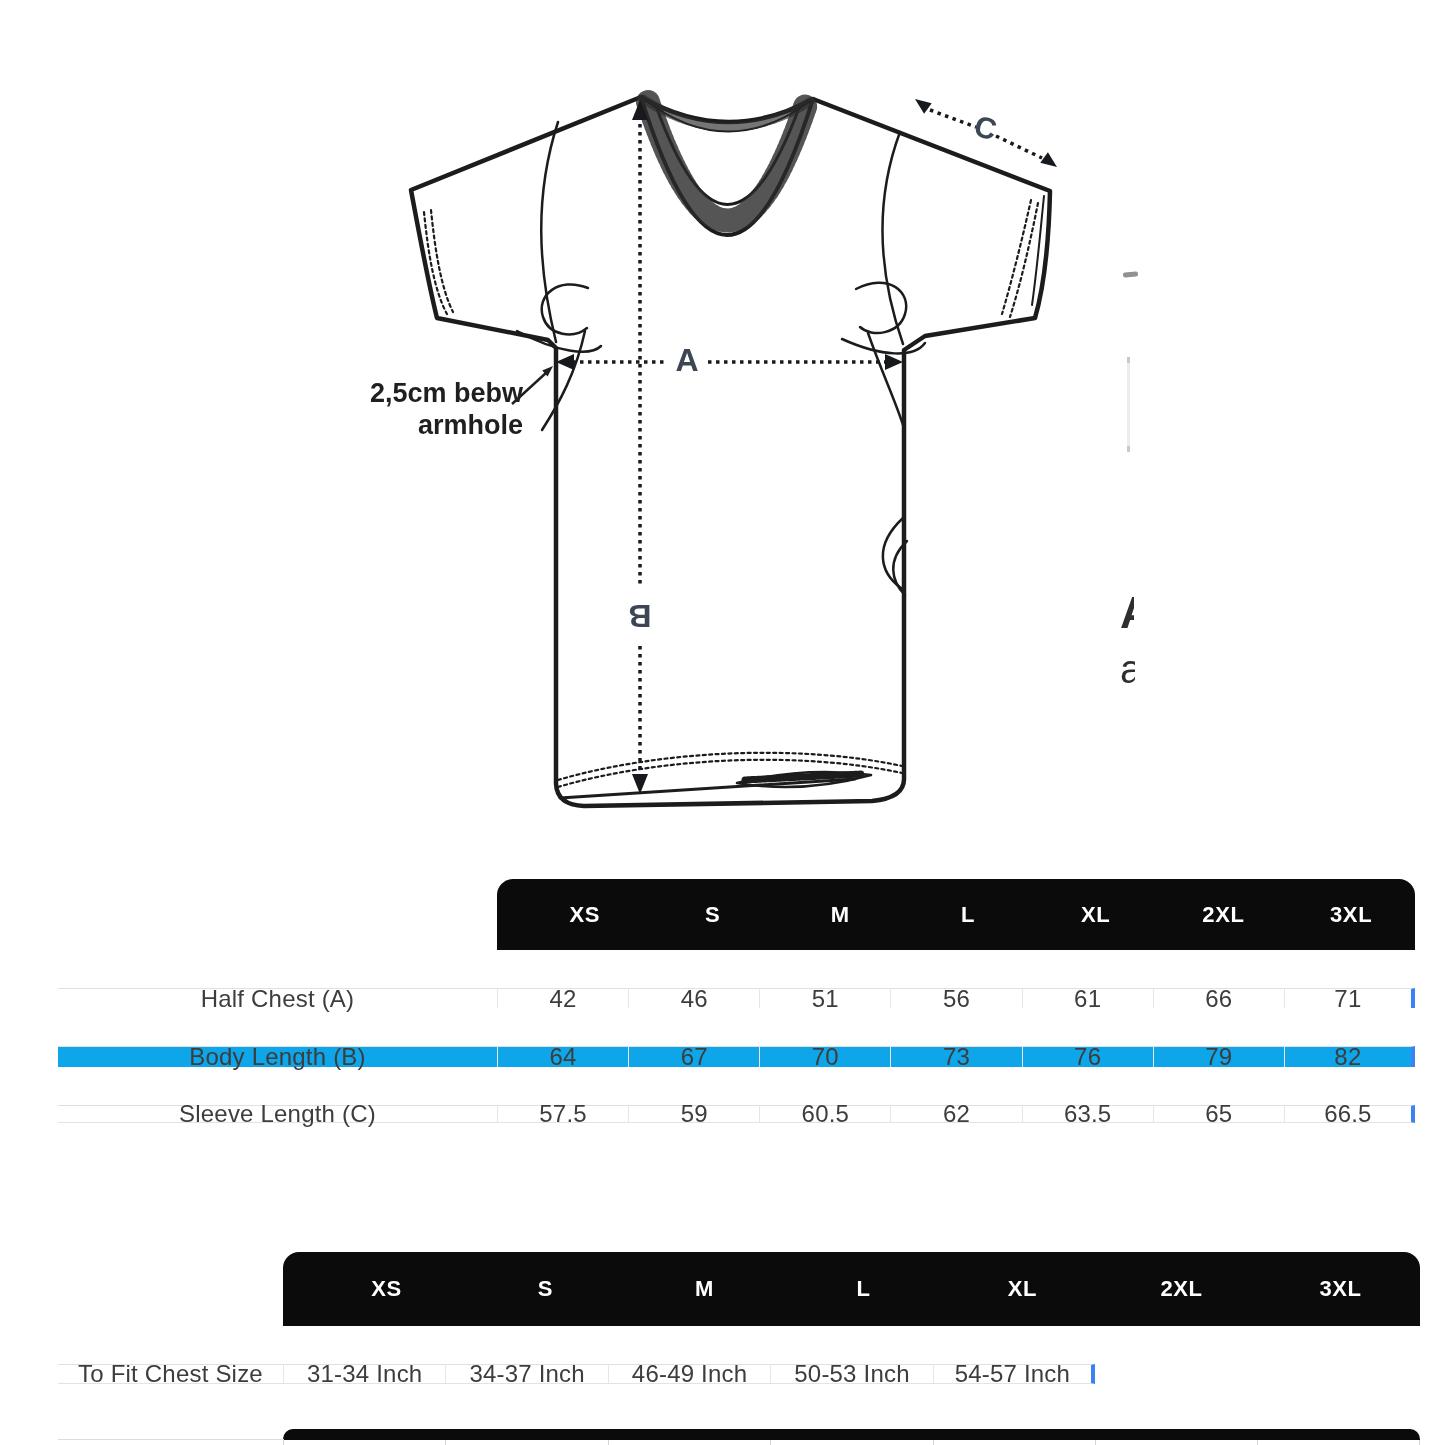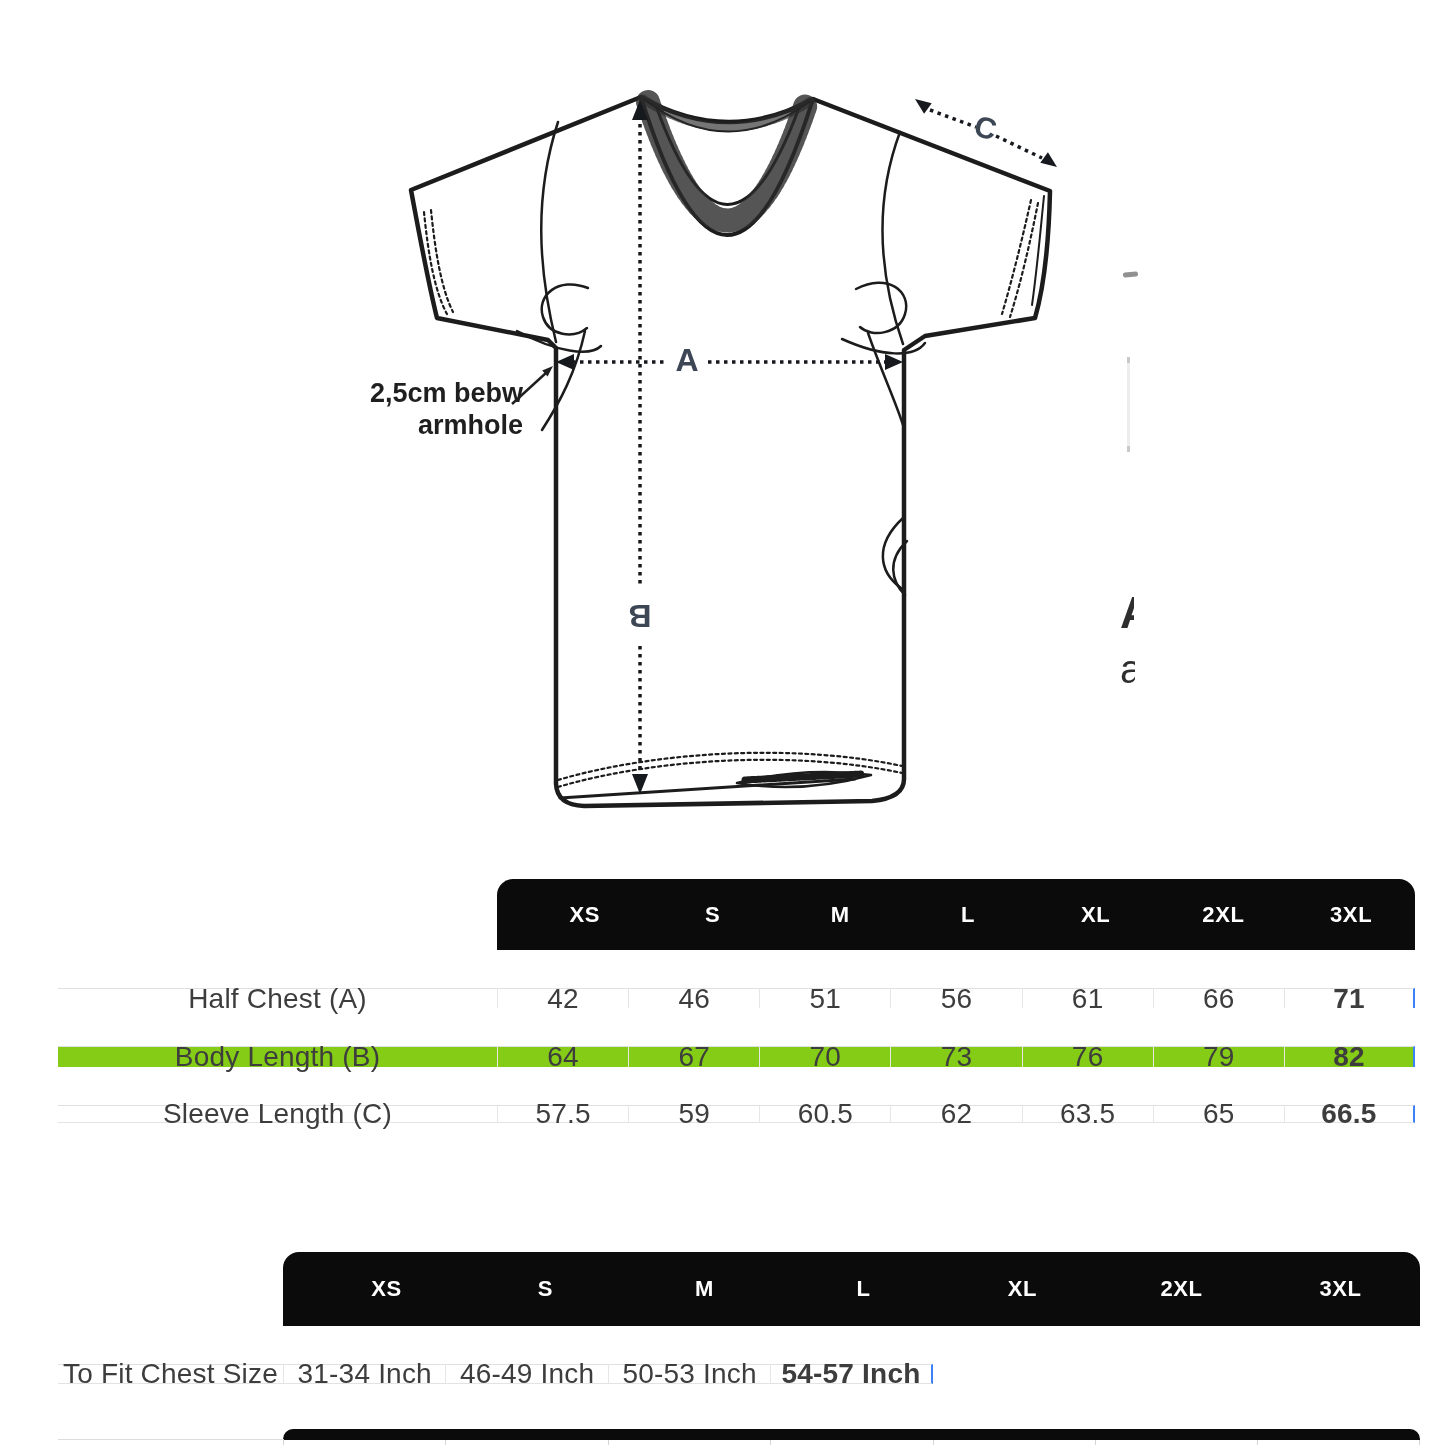--- a/index.html
+++ b/index.html
@@ -25,28 +25,28 @@
   .hbar {
     background:#0b0b0b; border-radius:16px 16px 0 0;
     display:grid; grid-auto-flow:column; grid-auto-columns:1fr;padding-left:24px;
   }
   .hcell {
     display:flex; align-items:center; justify-content:center;
     color:#ffffff; font-weight:bold; font-size:22px; letter-spacing:.6px;
   }
   .cell {
     display:flex; align-items:center; justify-content:center;
-    font-size:28px; color:#3d3d3d; letter-spacing:.2px;
+    font-size:24px; color:#3d3d3d; letter-spacing:.2px;
     border-top:1px solid #e0e0e0;
     margin-top:38px;
   }
   .val { border-left:1px solid #e6e6e6; }
-  .rt  { border-right:2px solid #3b82f6;font-weight:bold; }
+  .rt  { border-right:4px solid #3b82f6; }
   .bb  { border-bottom:1px solid #e3e3e3; }
-  .shade { background:#84cc16; }
+  .shade { background:#0ea5e9; }
 
   
   #note {
     left:58px; top:1152px; width:1352px; height:80px; overflow:hidden;
     color:#3f3f3f; font-size:25px; letter-spacing:.2px;
   }
   #note div { height:50px; line-height:50px; white-space:nowrap; }
 
   
   #tbl3-bar { left:283px; top:1429px; width:1137px; height:11px; background:#0b0b0b; border-radius:10px 10px 0 0; }
@@ -197,20 +197,21 @@
       <div class="hcell">S</div>
       <div class="hcell">M</div>
       <div class="hcell">L</div>
       <div class="hcell">XL</div>
       <div class="hcell">2XL</div>
       <div class="hcell">3XL</div>
     </div>
 
     <div class="cell bb">To Fit Chest Size</div>
     <div class="cell val bb">31-34 Inch</div>
+    <div class="cell val bb">34-37 Inch</div>
     <div class="cell val bb">46-49 Inch</div>
     <div class="cell val bb">50-53 Inch</div>
     <div class="cell val rt bb">54-57 Inch</div>
   </div>
 
   <div class="abs" id="tbl3-bar"></div>
   <div class="abs" id="tbl3-labelline"></div>
   <div class="t3div" style="left:283px"></div>
   <div class="t3div" style="left:445px"></div>
   <div class="t3div" style="left:608px"></div>

